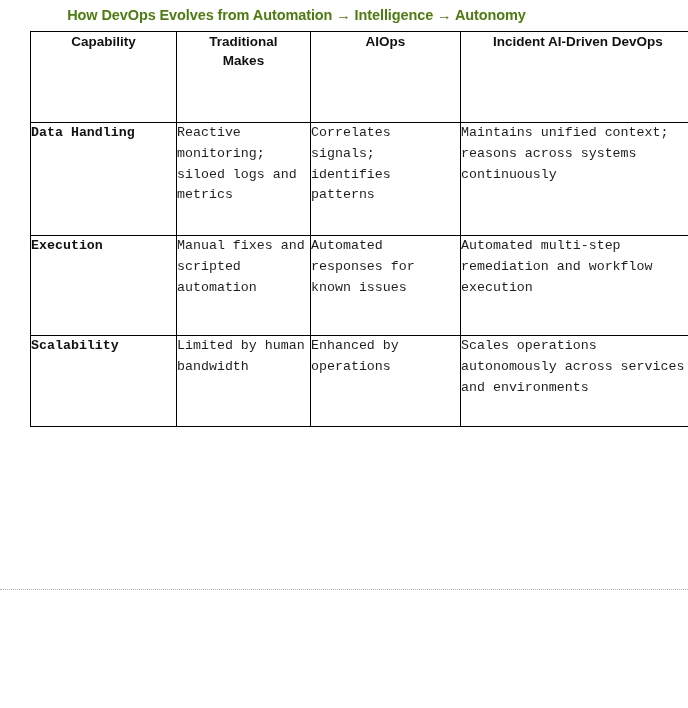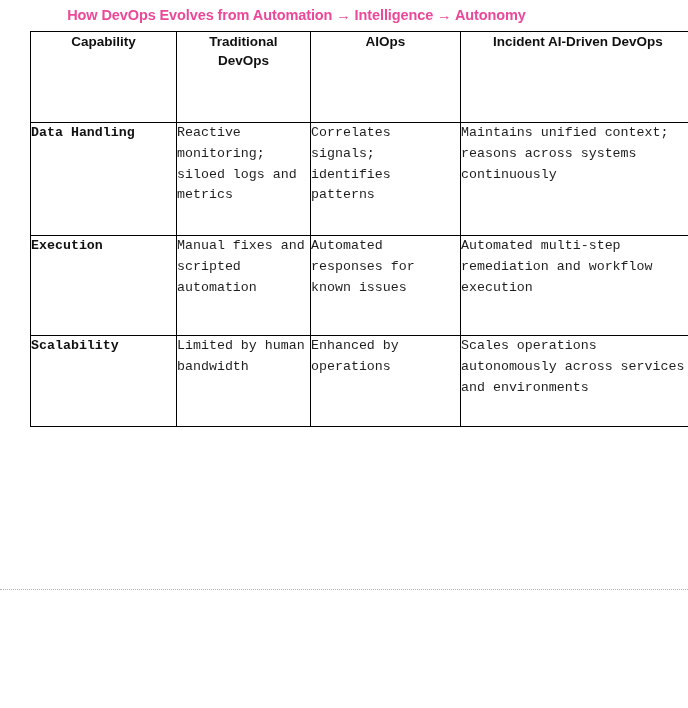--- a/index.html
+++ b/index.html
@@ -20,21 +20,21 @@
 
   #page-title {
     position: absolute;
     left: 0;
     top: 6px;
     width: 593px;
     text-align: center;
     font-size: 14.5px;
     font-weight: bold;
     letter-spacing: -0.1px;
-    color: #ec4899;
+    color: #4d7c0f;
     line-height: 18px;
   }
 
   #comparison-table {
     position: absolute;
     left: 11px;
     top: 31px;
     width: 665px;
     border-collapse: collapse;
     table-layout: fixed;
@@ -106,21 +106,21 @@
   <colgroup>
     <col class="col-capability">
     <col class="col-traditional">
     <col class="col-aiops">
     <col class="col-agentic">
   </colgroup>
   <thead>
     <tr>
       <th>Capability</th>
       <th style="white-space: pre-line;">Traditional
-DevOps</th>
+Makes</th>
       <th>AIOps</th>
       <th>Incident AI-Driven DevOps</th>
     </tr>
   </thead>
   <tbody>
     <tr class="row-data-handling">
       <td class="rowhead">Data Handling</td>
       <td>Reactive monitoring; siloed logs and metrics</td>
       <td>Correlates signals; identifies patterns</td>
       <td>Maintains unified context; reasons across systems continuously</td>

